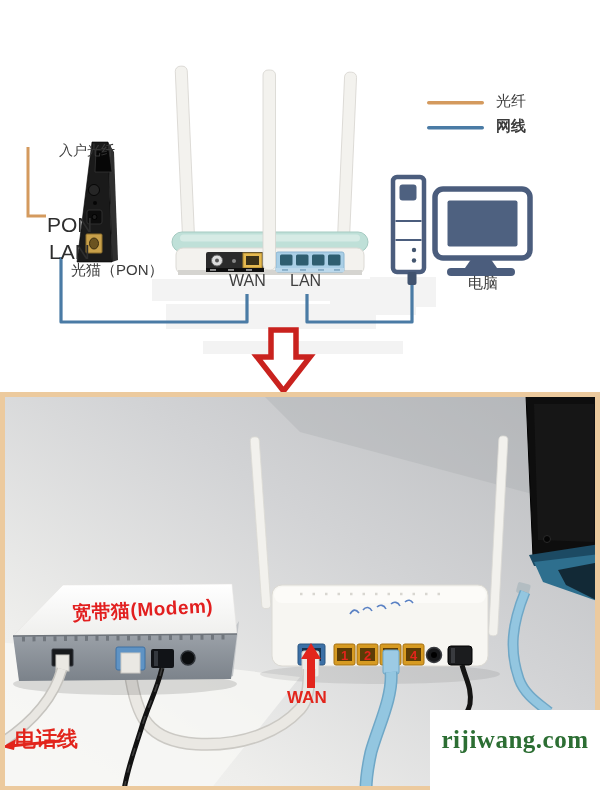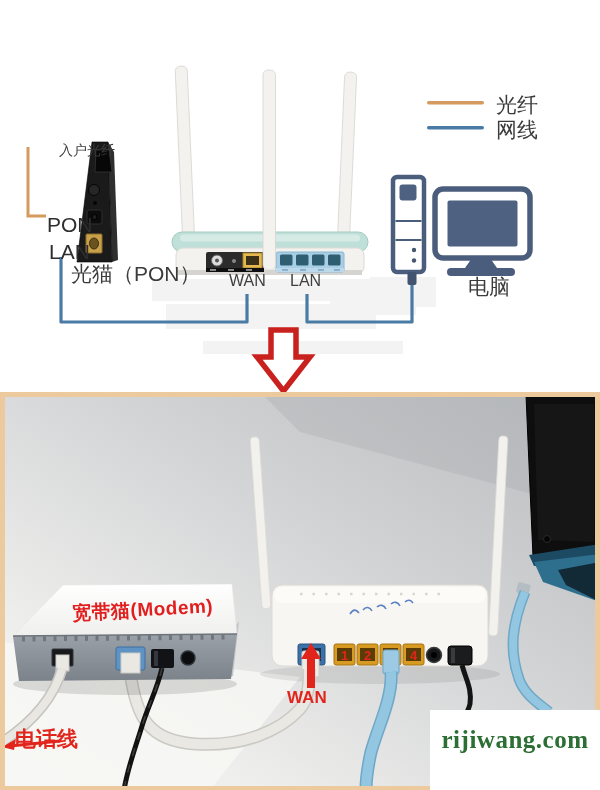--- a/index.html
+++ b/index.html
@@ -1,21 +1,21 @@
 <!DOCTYPE html>
 <html><head>
 <meta charset="utf-8">
 <style>
   html,body{margin:0;padding:0;background:#fff;}
   .canvas{position:relative;width:600px;height:790px;background:#ffffff;overflow:hidden;
           font-family:"Liberation Sans","DejaVu Sans",sans-serif;}
   .abs{position:absolute;}
   .lbl{position:absolute;color:#3b3b3b;white-space:nowrap;line-height:1.1;}
   .lbl-sm{font-size:14px;}
-  .lbl-md{font-size:21px;}
+  .lbl-md{font-size:15px;}
   .lbl-port{font-size:21px;color:#2e2e2e;}
   .lbl-rt{font-size:16px;color:#3f3f3f;}
   .photo{position:absolute;left:0;top:392px;width:600px;height:398px;overflow:hidden;}
   .red{color:#e2251c;font-weight:bold;}
   .modem-caption{position:absolute;left:72px;top:205px;font-size:19px;font-weight:bold;
                  color:#e21f1f;transform:rotate(-3deg);letter-spacing:.5px;}
   .lan-caption{position:absolute;left:341px;top:224px;font-size:19px;letter-spacing:.5px;}
   .wan-caption{position:absolute;left:287px;top:296px;font-size:17px;}
   .phone-caption{position:absolute;left:15px;top:333px;font-size:21px;}
   .watermark{position:absolute;left:430px;top:318px;width:170px;height:80px;background:#ffffff;
@@ -117,21 +117,21 @@
       <rect x="427" y="126" width="57" height="3.4" rx="1.7" fill="#4a7ba5"></rect>
 
       <polygon points="271,330 296,330 296,357 310,357 283.5,391 257,357 271,357" fill="#ffffff" stroke="#c9221e" stroke-width="5.5" stroke-linejoin="miter"></polygon>
     </svg>
 
     <div class="lbl lbl-sm" style="left:11px;top:143px;margin-left:48px;">入户光纤</div>
     <div class="lbl lbl-port" style="left:47px;top:213px;">PON</div>
     <div class="lbl lbl-port" style="left:49px;top:240px;">LAN</div>
     <div class="lbl lbl-md" style="left:71px;top:262px;">光猫（PON）</div>
     <div class="lbl lbl-md" style="left:496px;top:93px;">光纤</div>
-    <div class="lbl lbl-md" style="left:496px;top:118px;">网线</div>
+    <div class="lbl lbl-md" style="left:496px;top:118px;font-weight:bold;">网线</div>
     <div class="lbl lbl-rt" style="left:229px;top:272px;">WAN</div>
     <div class="lbl lbl-rt" style="left:290px;top:272px;">LAN</div>
     <div class="lbl lbl-md" style="left:468px;top:275px;">电脑</div>
   </div>
 
   <div class="photo">
     <svg width="600" height="398" viewBox="0 0 600 398">
       <defs>
         <linearGradient id="pbg" x1="1" y1="0" x2="0" y2="1">
           <stop offset="0" stop-color="#b8babd"></stop>

